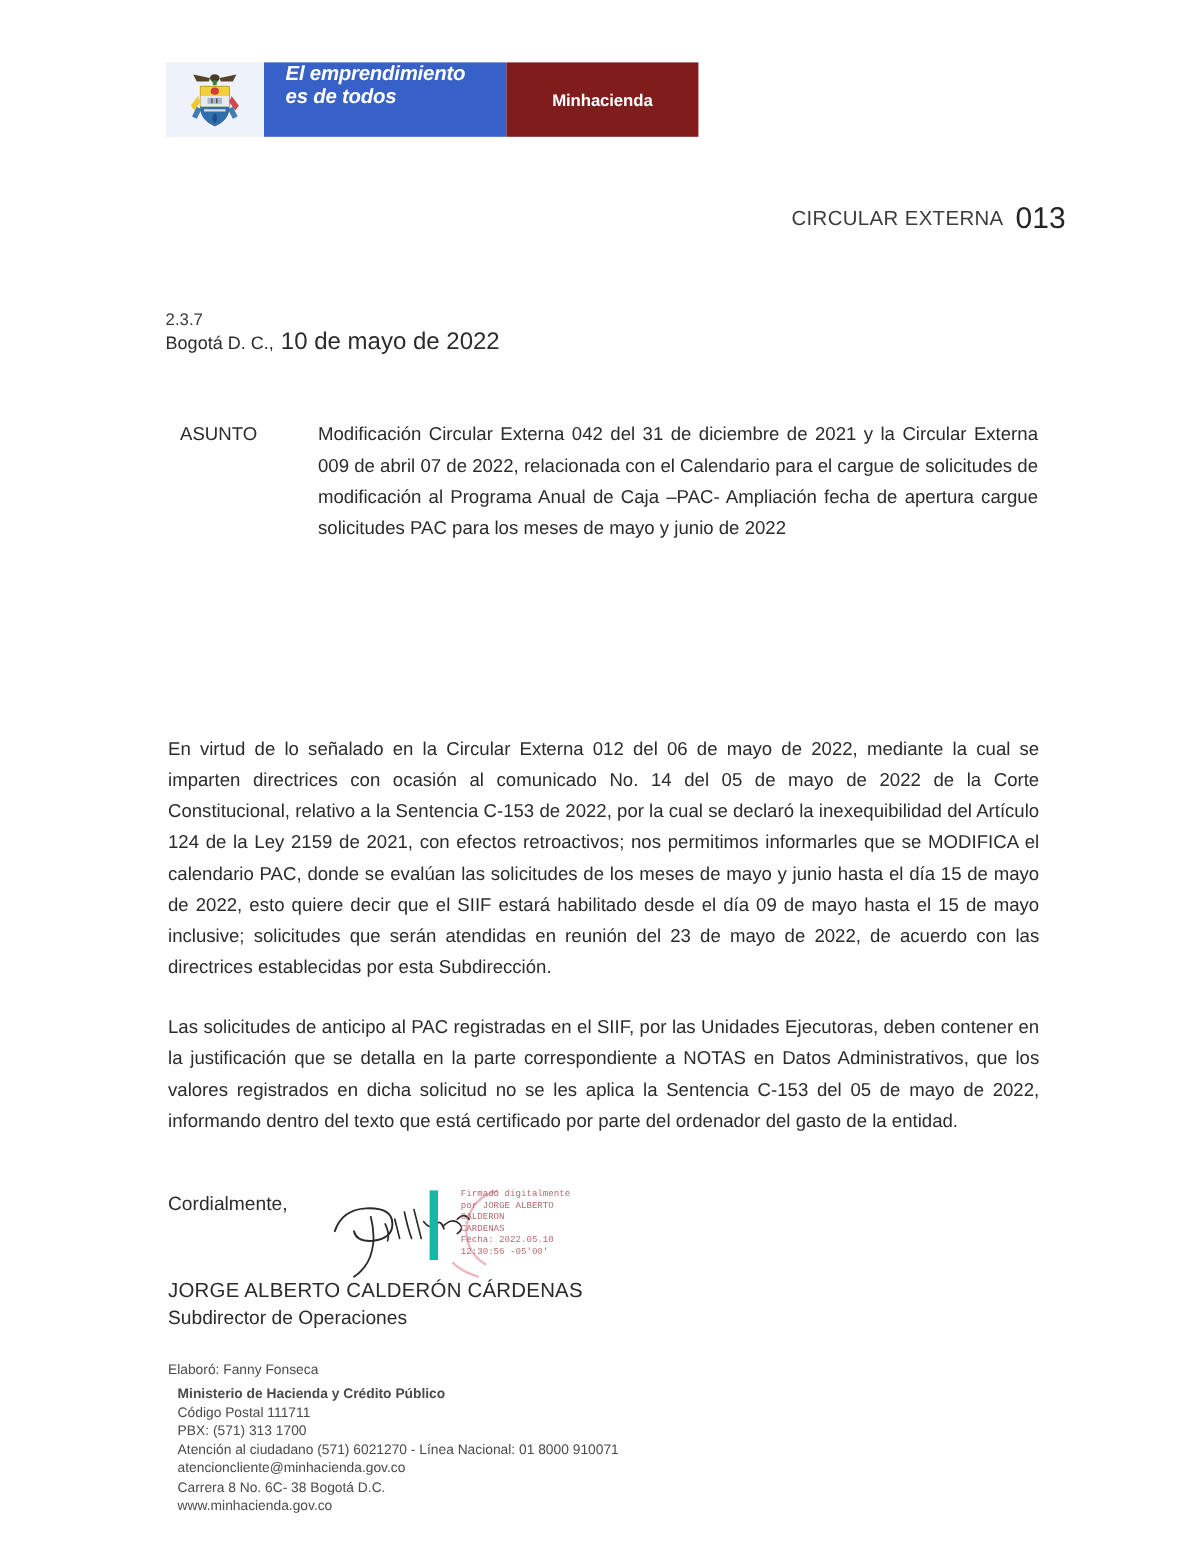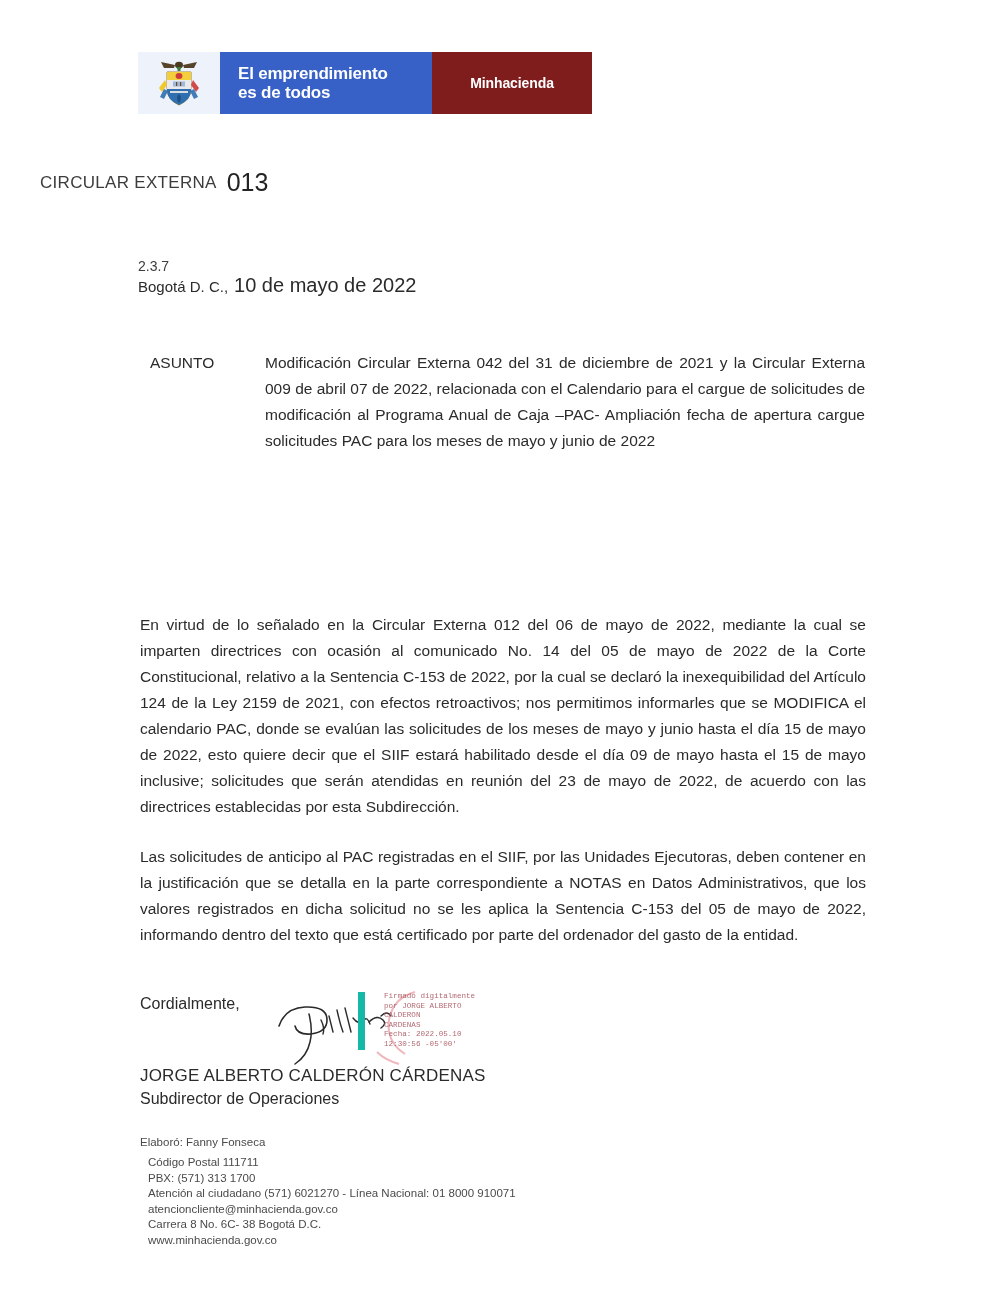--- a/index.html
+++ b/index.html
@@ -40,23 +40,23 @@
     justify-content: center;
   }
   .crest {
     width: 44px;
     height: 50px;
     position: relative;
   }
   .logo-slogan {
     background: #3761c6;
     display: flex;
-    align-items: center;
-    padding: 0 14px 0 18px;
+    padding: 0 4px 0 18px;
     min-width: 180px;
+    font-style: italic;
   }
   .logo-slogan-text {
     color: #ffffff;
     font-weight: bold;
     font-size: 17px;
     line-height: 19px;
     letter-spacing: -0.2px;
     white-space: pre-line;
   }
   .logo-brand {
@@ -73,21 +73,21 @@
     font-size: 14px;
     letter-spacing: -0.1px;
   }
 
   
   .doc-title {
     position: absolute;
     left: 0;
     top: 168px;
     width: 888px;
-    text-align: left;
+    text-align: right;
     padding-left: 40px;
     box-sizing: border-box;
     color: #3c3c3c;
   }
   .doc-title .t-label {
     font-size: 17px;
     letter-spacing: 0.3px;
     vertical-align: middle;
   }
   .doc-title .t-number {
@@ -329,20 +329,21 @@
       <div>Fecha: 2022.05.10</div>
       <div>12:30:56 -05'00'</div>
     </div>
   </div>
 
   <div class="signer-name">JORGE ALBERTO CALDERÓN CÁRDENAS</div>
   <div class="signer-title">Subdirector de Operaciones</div>
 
   <div class="prepared-by">Elaboró: Fanny Fonseca</div>
   <div class="footer-block">
+    <div class="bold-line">Ministerio de Hacienda y Crédito Público</div>
     <div>Código Postal 111711</div>
     <div>PBX: (571) 313 1700</div>
     <div>Atención al ciudadano (571) 6021270 - Línea Nacional: 01 8000 910071</div>
     <div>atencioncliente@minhacienda.gov.co</div>
     <div>Carrera 8 No. 6C- 38 Bogotá D.C.</div>
     <div>www.minhacienda.gov.co</div>
   </div>
 
 </div>
 

